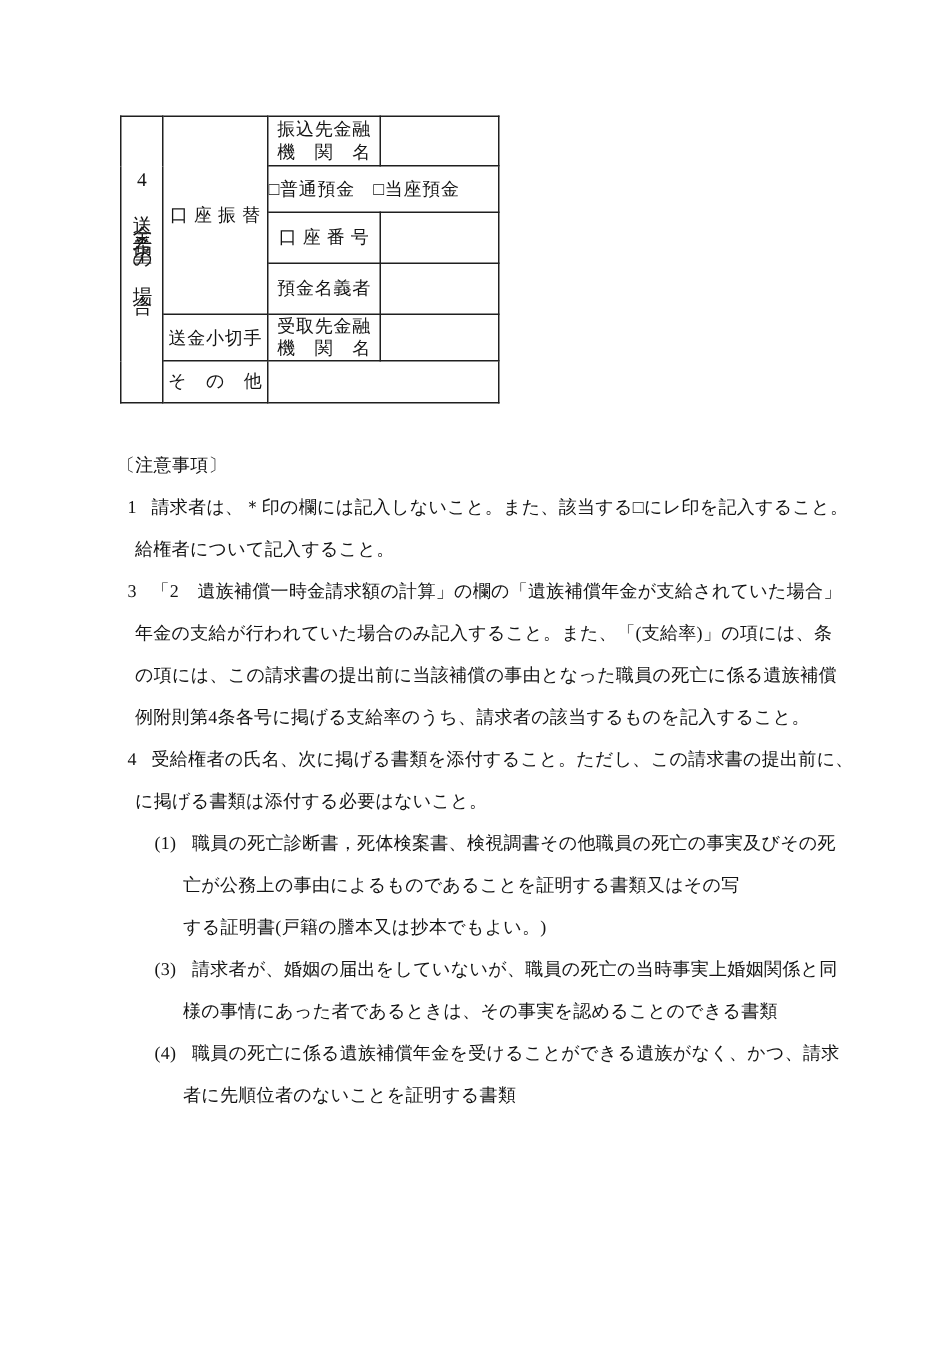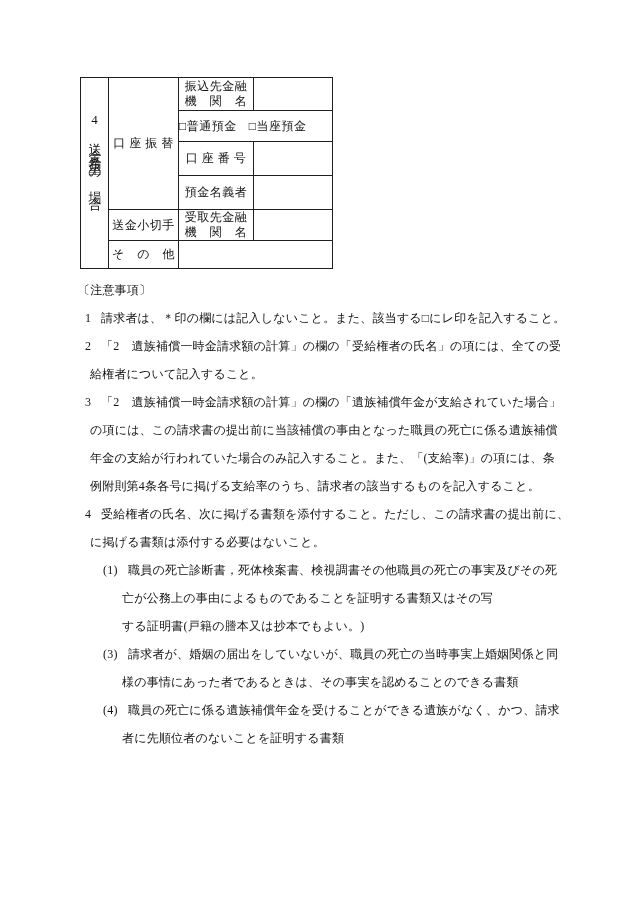--- a/index.html
+++ b/index.html
@@ -25,21 +25,21 @@
   .lbl{text-align:center;letter-spacing:0.5px;}
   .two div{line-height:15px;}
   .chk{text-align:left;padding-left:0;letter-spacing:0.5px;}
   .chk .cb1{margin-right:12px;}
   .inp{background:#ffffff;}
 
   .r-lbl{text-align:left;padding-left:6px;letter-spacing:0.5px;}
   .r-val{text-align:right;padding-right:8px;letter-spacing:0.5px;}
 
   
-  .notes{position:absolute;left:78px;top:276px;width:482px;font-size:12px;}
+  .notes{position:absolute;left:78px;top:296px;width:482px;font-size:12px;}
   .nline{height:28px;line-height:28px;white-space:nowrap;letter-spacing:0.2px;}
   .mk1{display:inline-block;width:16px;margin-left:7px;}
   .mk2{display:inline-block;width:25px;margin-left:25px;}
   .ci1{padding-left:12px;}
   .ci2{padding-left:44px;}
 </style>
 </head>
 <body>
 
 <div class="page">
@@ -91,26 +91,25 @@
       </tr>
     </tbody>
   </table>
 
 
   <div class="notes">
     <div class="nline">〔注意事項〕</div>
 
     <div class="nline"><span class="mk1">1</span><span>請求者は、＊印の欄には記入しないこと。また、該当する□にレ印を記入すること。</span></div>
 
-    <div class="nline"><span class="mk1">2</span><span>「2　遺族補償一時金請求額の計算」の欄の「受給権者の氏名」の項には、全ての受</span></div>
     <div class="nline ci1"><span>給権者について記入すること。</span></div>
 
     <div class="nline"><span class="mk1">3</span><span>「2　遺族補償一時金請求額の計算」の欄の「遺族補償年金が支給されていた場合」</span></div>
+    <div class="nline ci1"><span>年金の支給が行われていた場合のみ記入すること。また、「(支給率)」の項には、条</span></div>
     <div class="nline ci1"><span>の項には、この請求書の提出前に当該補償の事由となった職員の死亡に係る遺族補償</span></div>
-    <div class="nline ci1"><span>年金の支給が行われていた場合のみ記入すること。また、「(支給率)」の項には、条</span></div>
     <div class="nline ci1"><span>例附則第4条各号に掲げる支給率のうち、請求者の該当するものを記入すること。</span></div>
 
     <div class="nline"><span class="mk1">4</span><span>受給権者の氏名、次に掲げる書類を添付すること。ただし、この請求書の提出前に、</span></div>
     <div class="nline ci1"><span>に掲げる書類は添付する必要はないこと。</span></div>
 
     <div class="nline"><span class="mk2">(1)</span><span>職員の死亡診断書，死体検案書、検視調書その他職員の死亡の事実及びその死</span></div>
     <div class="nline ci2"><span>亡が公務上の事由によるものであることを証明する書類又はその写</span></div>
 
     <div class="nline ci2"><span>する証明書(戸籍の謄本又は抄本でもよい。)</span></div>
 

